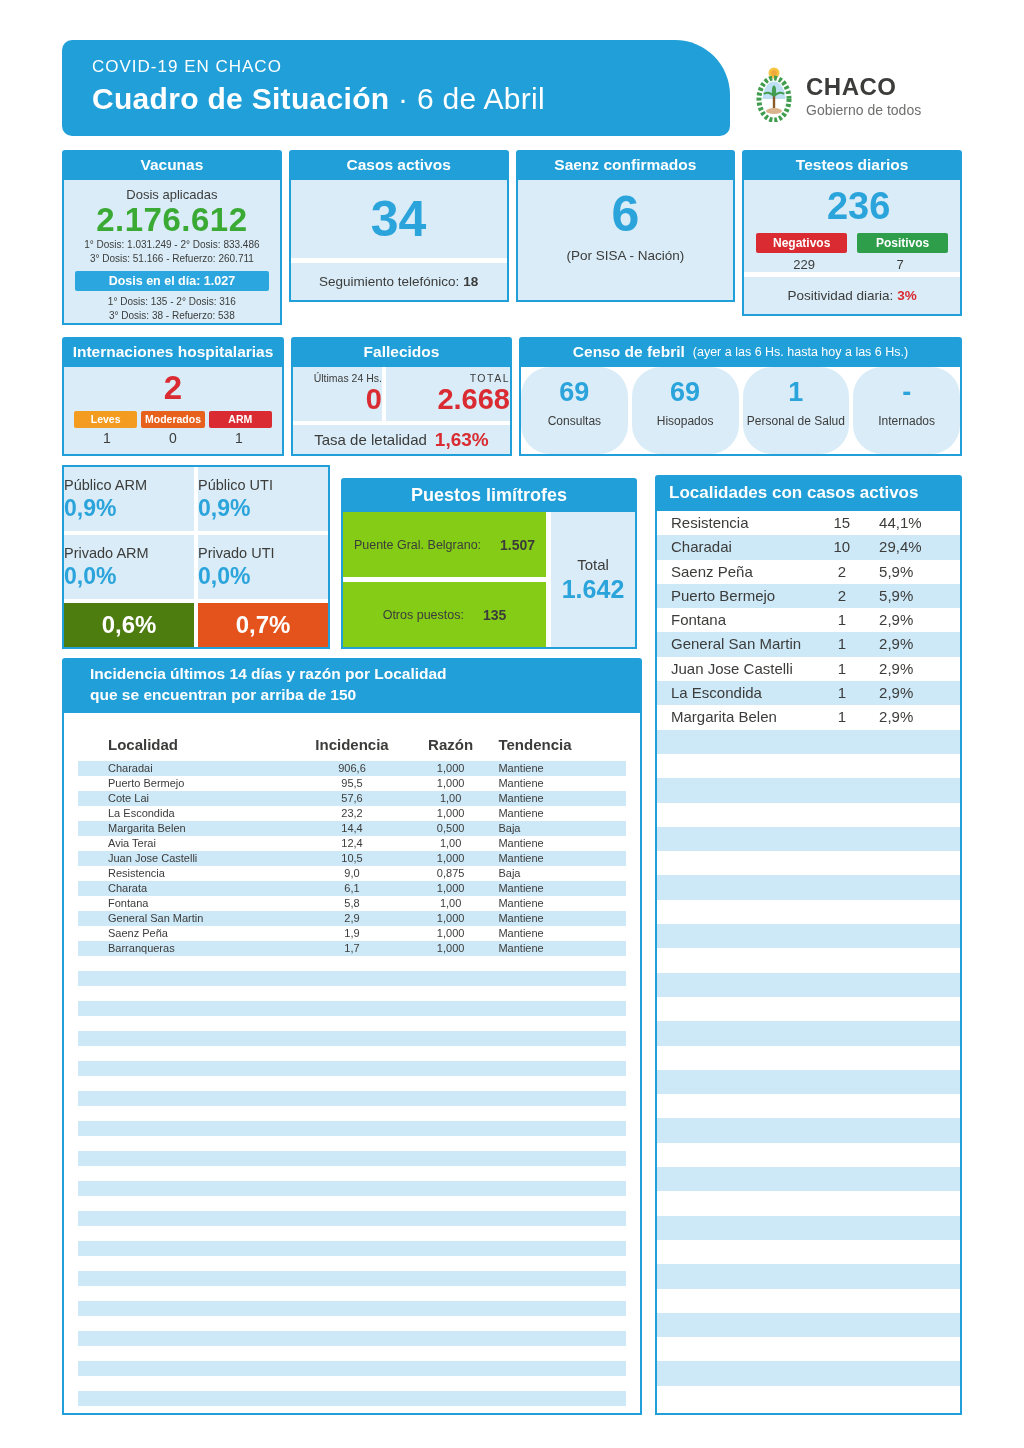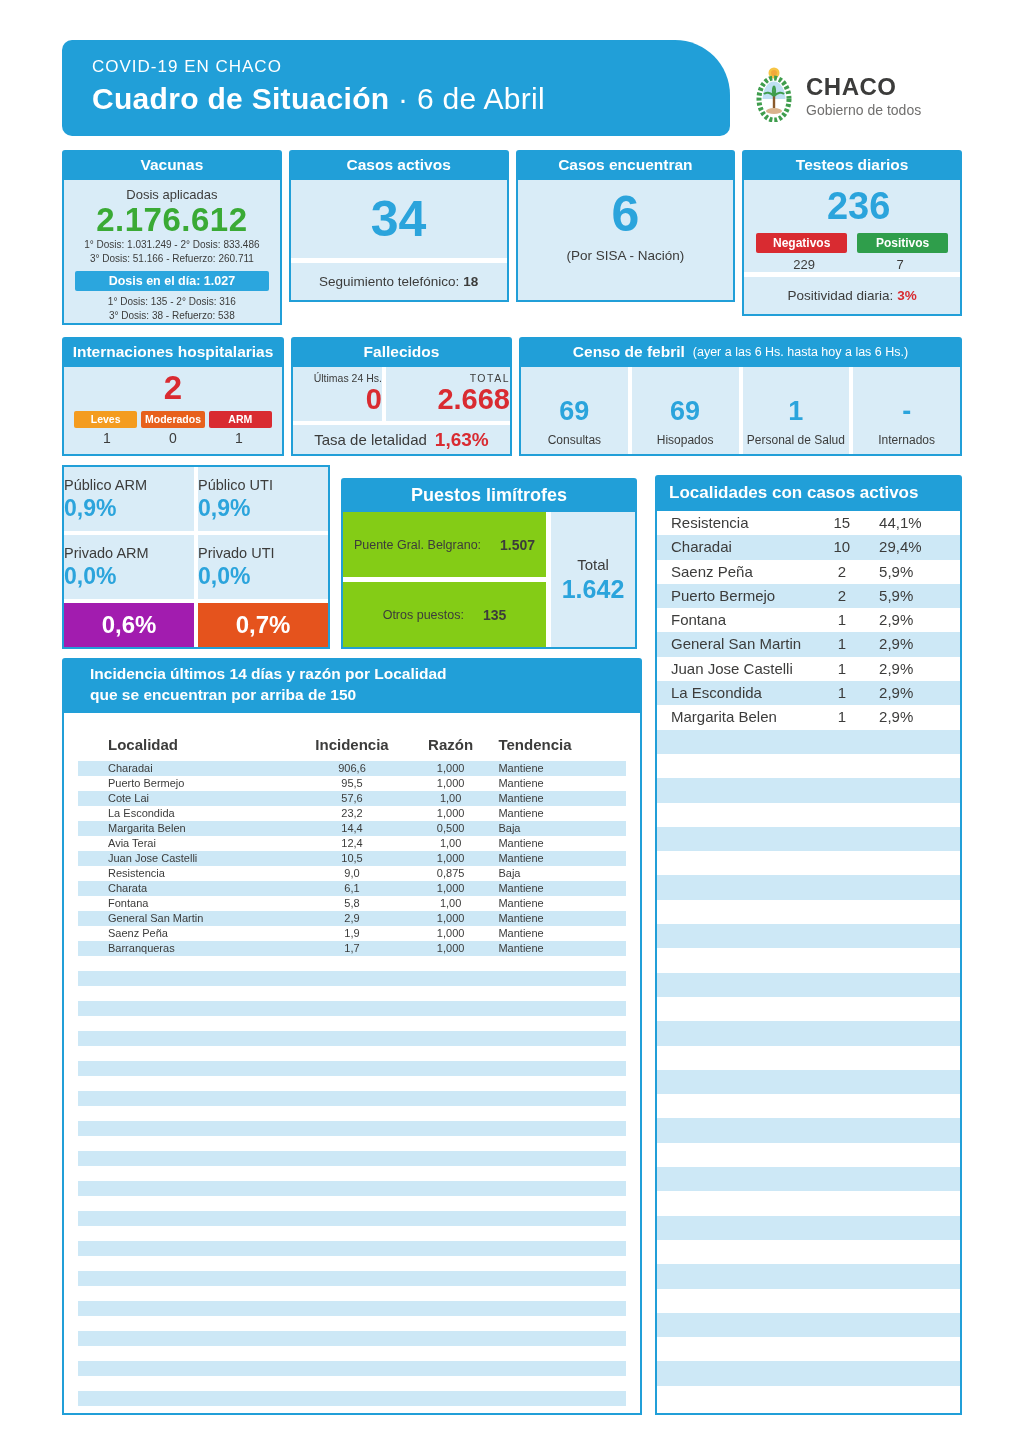--- a/index.html
+++ b/index.html
@@ -70,21 +70,21 @@
   .fcell-num { font-size:29px; font-weight:800; color:#d92b31; line-height:1.1; }
   .fall-foot { grid-column:1 / span 2; background:#d9ecf7; display:flex; flex-direction:row; align-items:center; justify-content:center; gap:8px; }
   .fall-foot .lbl { font-size:15px; }
   .fall-foot .val { font-size:19px; font-weight:800; color:#d92b31; }
 
   
   .censo-card { flex:1; }
   .censo-header { gap:8px; }
   .censo-sub { font-weight:400; font-size:12.5px; }
   .censo-body { background:#fff; display:grid; grid-template-columns:repeat(4,1fr); gap:4px; }
-  .censo-cell { background:#d9ecf7; display:flex; flex-direction:column; align-items:center; padding-top:28px; }
+  .censo-cell { background:#d9ecf7; display:flex; flex-direction:column; align-items:center; padding-top:9px;border-radius:29px; }
   .censo-val { font-size:27px; font-weight:800; color:#2ba4dc; line-height:1.2; }
   .censo-lbl { font-size:12px; margin-top:6px; }
 
   
   .ocupacion { position:absolute; left:62px; top:465px; width:268px; height:184px; border:2px solid #219fd8;
                background:#fff; display:grid; grid-template-columns:1fr 1fr; grid-template-rows:1fr 1fr 44px; gap:4px; padding:0; }
   .ocell { background:#d9ecf7; display:flex; flex-direction:column; align-items:flex-start; justify-content:center; gap:2px; }
   .ocell-lbl { font-size:14.5px; }
   .ocell-val { font-size:23px; font-weight:800; color:#2ba4dc; }
   .ototal { display:flex; align-items:center; justify-content:center; color:#fff; font-weight:800; font-size:24px; }
@@ -181,21 +181,21 @@
         </div>
         <div class="hdivider"></div>
         <div class="card-foot">
           <span>Seguimiento telefónico: </span>
             <b>18</b>
         </div>
       </div>
     </div>
 
     <div class="card">
-      <div class="card-header">Casos encuentran</div>
+      <div class="card-header">Saenz confirmados</div>
       <div class="card-body" style="display:flex;flex-direction:column;">
         <div class="big-wrap">
           <div class="big-number">6</div>
         </div>
         <div class="note-bottom">(Por SISA - Nación)</div>
       </div>
     </div>
 
     <div class="card">
       <div class="card-header">Testeos diarios</div>
@@ -292,21 +292,21 @@
       <div class="ocell-val">0,9%</div>
     </div>
     <div class="ocell">
       <div class="ocell-lbl">Privado ARM</div>
       <div class="ocell-val">0,0%</div>
     </div>
     <div class="ocell">
       <div class="ocell-lbl">Privado UTI</div>
       <div class="ocell-val">0,0%</div>
     </div>
-    <div class="ototal" style="background: #a21caf;">0,6%</div>
+    <div class="ototal" style="background: #4d7c0f;">0,6%</div>
     <div class="ototal" style="background: rgb(229, 83, 29);">0,7%</div>
   </div>
 
   <div class="puestos">
     <div class="card-header">Puestos limítrofes</div>
     <div class="puestos-body">
       <div class="puestos-left">
         <div class="pcell">
           <span>Puente Gral. Belgrano:</span>
           <b>1.507</b>

